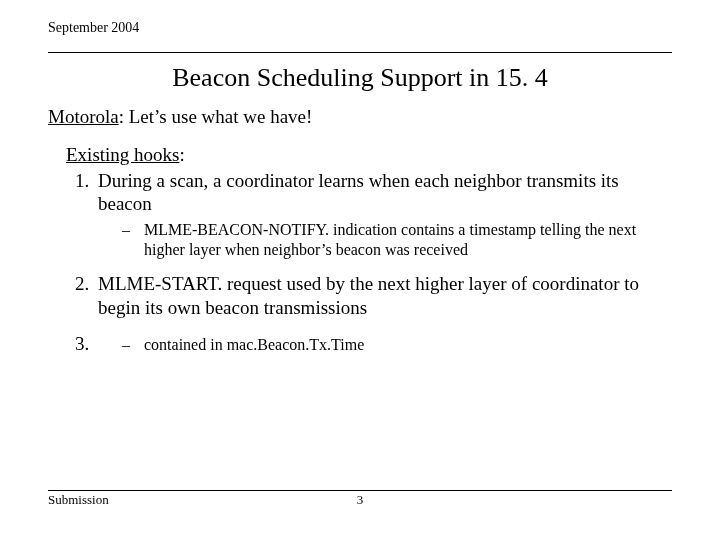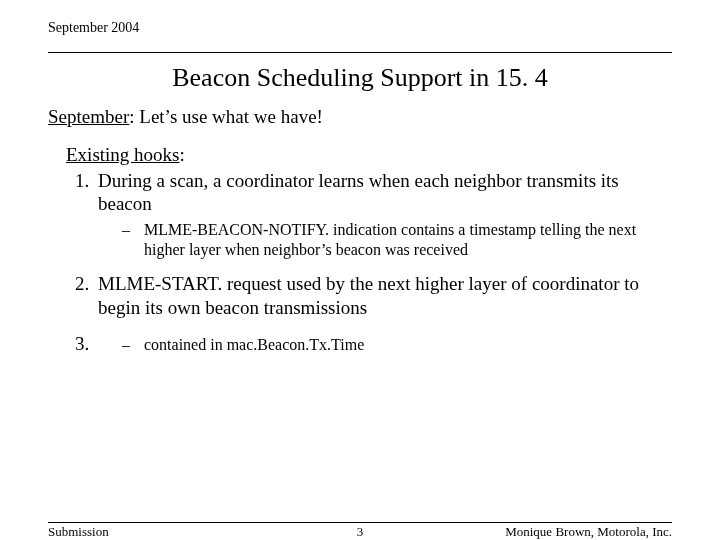--- a/index.html
+++ b/index.html
@@ -66,21 +66,21 @@
     margin-bottom: 2px;
   }
   .sub-dash {
     width: 22px;
     flex-shrink: 0;
   }
   .footer {
     position: absolute;
     left: 48px;
     right: 48px;
-    bottom: 0;
+    bottom: 32px;
     font-size: 13px;
   }
   .footer-rule {
     border-top: 1.5px solid #000;
     margin-bottom: 1px;
   }
   .footer-row {
     display: flex;
     justify-content: space-between;
     align-items: flex-start;
@@ -97,21 +97,21 @@
 
 <div class="page">
   <div class="header">
     <span class="header-left">September 2004</span>
   </div>
 
   <h1 class="title">Beacon Scheduling Support in 15. 4</h1>
 
 
   <p class="para">
-    <span class="label-underline">September</span><span>: Let’s use what we have!</span>
+    <span class="label-underline">Motorola</span><span>: Let’s use what we have!</span>
   </p>
 
   <div class="para" style="margin-bottom:0;margin-left:18px;">
     <span class="label-underline">Existing hooks</span><span>:</span>
   </div>
 
   <ol class="main-list">
     <li>
       <span>During a scan, a coordinator learns when each neighbor transmits its beacon</span>
       <div class="sub">
@@ -133,15 +133,14 @@
       </div>
     </li>
   </ol>
 </div>
 
 <div class="footer">
   <div class="footer-rule"></div>
   <div class="footer-row">
     <span class="footer-left">Submission</span>
     <span class="footer-center">3</span>
-    <span class="footer-right">Monique Brown, Motorola, Inc.</span>
   </div>
 </div>
 
 </body></html>

